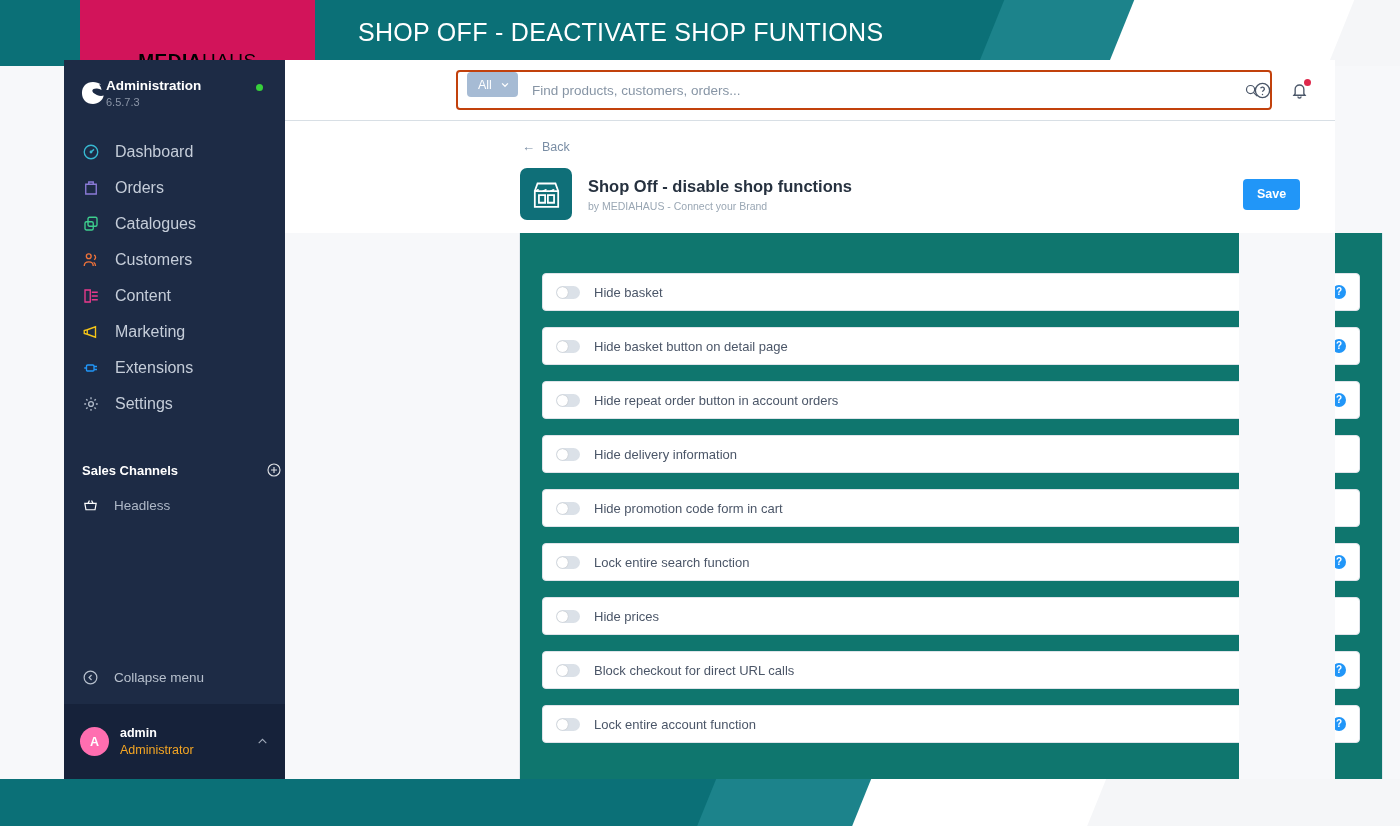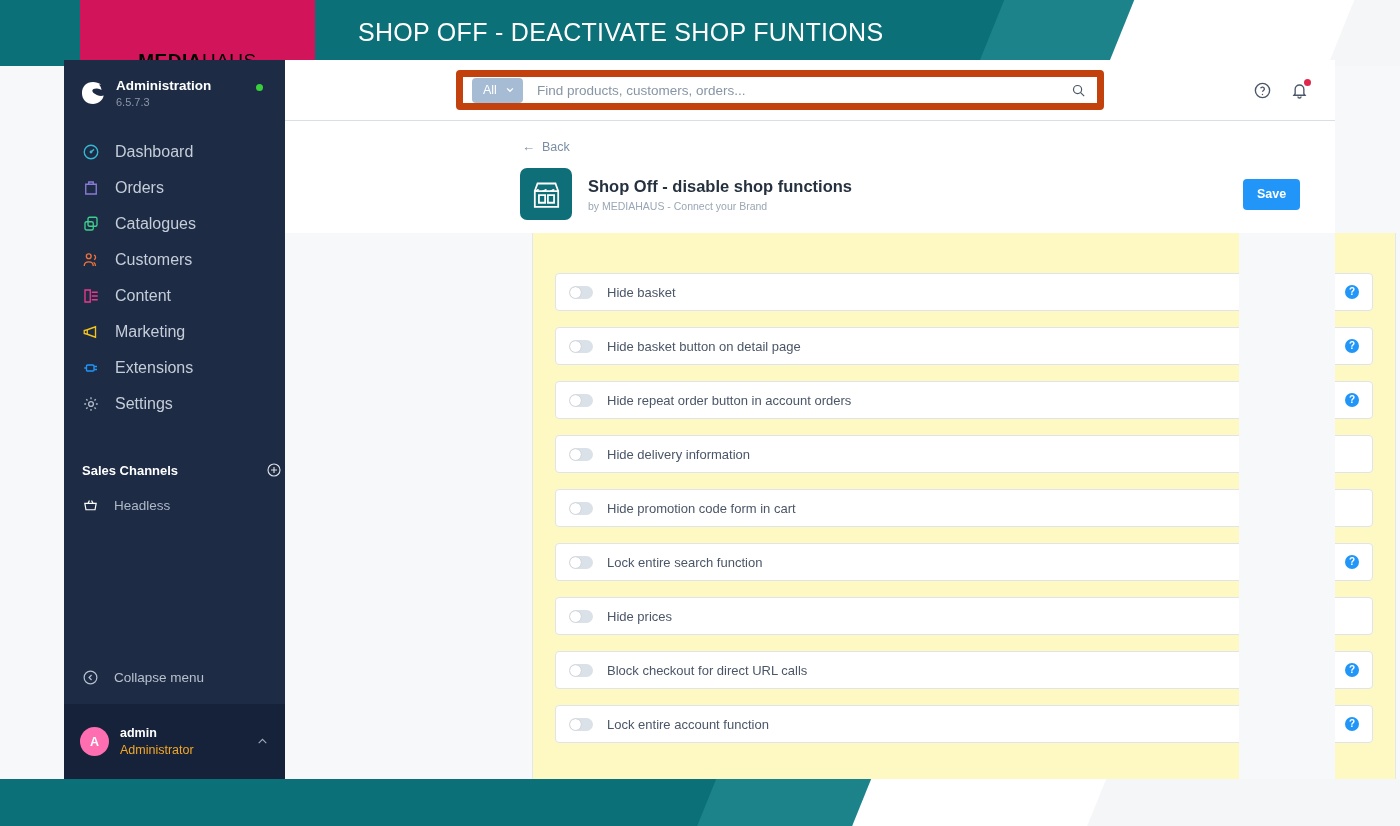--- a/index.html
+++ b/index.html
@@ -60,21 +60,21 @@
   }
 
   
   #sidebar {
     position: absolute; left: 0; top: 0;
     width: 221px; height: 719px;
     background: #1d2b45;
     color: #c3ccd9;
   }
   #sidebar-brand {
-    display: flex; align-items: center; gap: 10px;
+    display: flex; align-items: center; gap: 0;
     padding: 18px 16px 16px 16px; position: relative;
   }
   #sw-logo { width: 26px; height: 26px; flex: 0 0 26px; }
   #brand-text { line-height: 1.15; }
   #brand-title { font-size: 13.5px; font-weight: bold; color: #fff; }
   #brand-version { font-size: 11px; color: #8c96a8; margin-top: 2px; }
   #status-dot {
     position: absolute; right: 22px; top: 24px;
     width: 7px; height: 7px; border-radius: 50%; background: #37d03b;
   }
@@ -127,23 +127,23 @@
   
   #main { position: absolute; left: 221px; top: 0; width: 1050px; height: 719px; background: #fff; }
 
   #topbar {
     height: 61px; border-bottom: 1px solid #d8dfe5;
     display: flex; align-items: center; background: #fff;
     position: relative;
   }
   #search-wrap {
     position: absolute; left: 171px; top: 10px;
-    width: 648px; height: 40px;
-    border: 7px solid #c2410c; border-radius: 4px;
-    display: flex; align-items: center; background: #fff;
+    width: 816px; height: 40px;
+    border: 2px solid #c2410c; border-radius: 4px;
+    display: flex; background: #fff;
   }
   #search-scope {
     margin-left: 9px; height: 25px; padding: 0 8px 0 11px;
     background: #a6bbd4; color: #fff; border-radius: 4px;
     display: flex; align-items: center; gap: 8px;
     font-size: 12.5px; cursor: pointer;
   }
   #search-scope .chev { width: 10px; height: 10px; }
   #search-input {
     flex: 1; border: none; outline: none; margin-left: 14px;
@@ -189,22 +189,22 @@
     background: #2196f8; color: #fff; border: none; border-radius: 4px;
     font-size: 12.5px; font-weight: bold; cursor: pointer;
     font-family: inherit;
   }
 
   #content-area {
     position: absolute; top: 173px; left: 0; width: 1050px; height: 546px;
     background: #f7f8fa;
   }
   #card {
-    position: absolute; left: 247px; top: 0; width: 864px; min-height: 546px;
-    background: #fef9c3; border: 1px solid #e3e8ed; border-top: none;
+    position: absolute; left: 234px; top: 0; width: 864px; min-height: 546px;
+    background: #0f766e; border: 1px solid #e3e8ed; border-top: none;
   }
   #toggle-list { padding: 40px 22px 22px 22px; }
   .toggle-row {
     height: 38px; border: 1px solid #dfe4ea; border-radius: 4px;
     display: flex; align-items: center; padding: 0 13px;
     margin-bottom: 16px; background: #fff;
   }
   .switch {
     width: 24px; height: 13px; border-radius: 7px;
     background: #dbe1e8; position: relative; flex: 0 0 24px; cursor: pointer;

